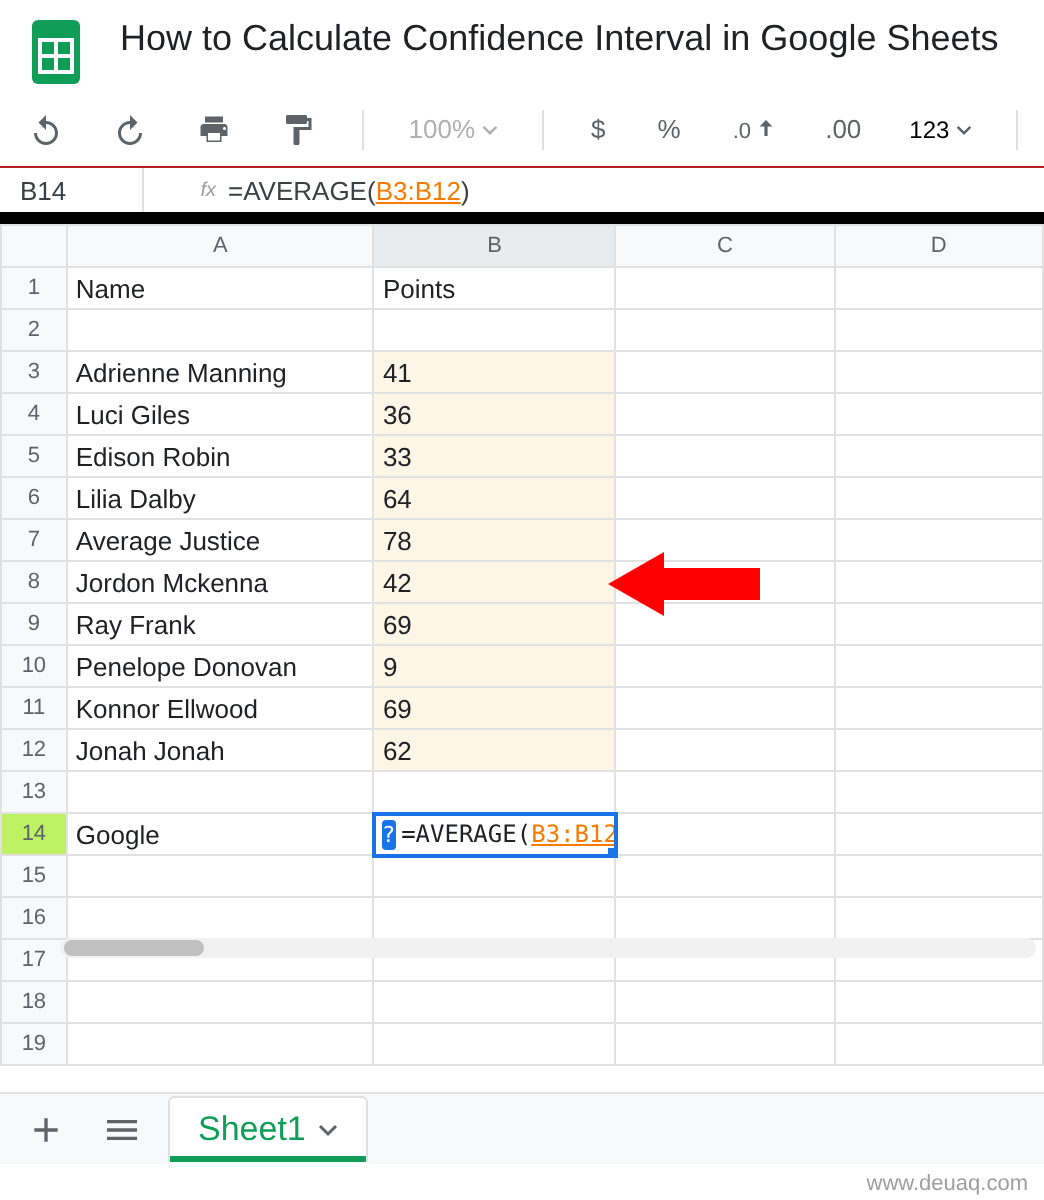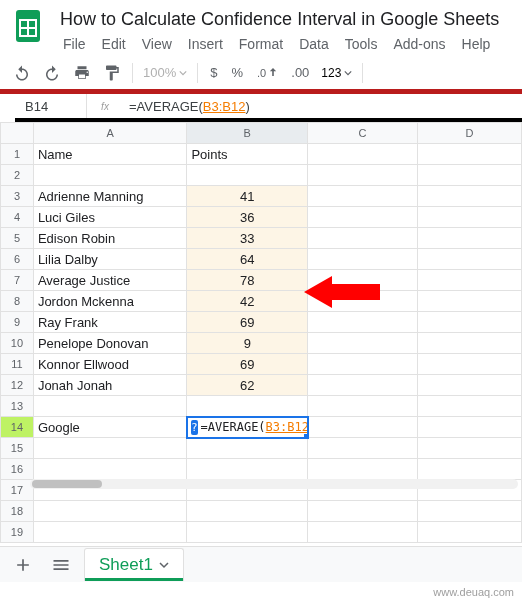--- a/index.html
+++ b/index.html
@@ -43,43 +43,44 @@
     .menubar .menu-item {
       font-size: 14px;
       color: #5f6368;
       padding: 2px 7px;
       cursor: pointer;
     }
     .toolbar {
       display: flex;
       align-items: center;
       padding: 4px 8px;
-      border-bottom: 5px solid #b91c1c;
-      gap: 2px;
+      border-bottom: 1px solid #b91c1c;
+      gap: 14px;
       height: 38px;
+      justify-content: center;
     }
     .tool-btn {
       width: 28px; height: 28px;
       display:flex; align-items:center; justify-content:center;
       color:#5f6368; cursor:pointer; border-radius:3px;
     }
     .tool-sep { width:1px; height:20px; background:#e0e0e0; margin:0 4px;}
     .zoom {
       font-size:13px; color:#b0b0b0; padding:0 4px; display:flex; align-items:center; gap:3px;
     }
     .fn-btn { font-size:13px; color:#5f6368; padding:0 6px; cursor:pointer;}
     .numfmt { font-size:12px; color:#000000; padding:0 4px; display:flex;align-items:center;gap:3px;}
     .namebox-row {
-      display:flex; align-items:center; height:28px; border-bottom:4px solid #000000;margin-left:15px;
+      display:flex; align-items:center; height:28px; border-bottom:6px solid #000000;
     }
     .namebox {
       width:72px; padding:0 10px; font-size:13px; color:#3c4043; border-right:1px solid #e0e0e0;
       height:100%; display:flex; align-items:center;
     }
-    .fx-label { width:36px; text-align:center; font-style:italic; color:#9e9e9e; font-size:10px;}
+    .fx-label { width:36px; text-align:right; font-style:italic; color:#9e9e9e; font-size:10px;}
     .formula-bar {
       flex:1; padding:0 6px; font-size:13px; color:#3c4043; display:flex; align-items:center;
     }
     .formula-bar .ref { color:#f57c00; text-decoration: underline;}
     .grid-wrap { position:relative; width:100%; }
     table.grid { border-collapse: collapse; width:100%; table-layout:fixed;}
     .grid th, .grid td {
       border:1px solid #e1e1e1;
       height:21px;
       font-size:13px;
@@ -89,21 +90,21 @@
     }
     .grid thead th {
       background:#f8f9fa; color:#5f6368; font-weight:400; text-align:center; font-size:11px;
     }
     .grid thead th.highlight { background:#e8ecef; }
     .grid .rowhdr {
       background:#f8f9fa; color:#5f6368; font-weight:400; text-align:center; font-size:11px; width:30px;
     }
     .grid .rowhdr.highlight { background:#bef264; }
     .colA{width:140px;} .colB{width:110px;} .colC{width:100px;} .colD{width:95px;}
-    .val-right { text-align:center; }
+    .val-right { text-align:left; }
     .hl-range td.colBcell {
       background:#fdf5e6;
     }
     .dashed-top { border-top:1.5px dashed #f57c00 !important; }
     .dashed-bot { border-bottom:1.5px dashed #f57c00 !important; }
     .dashed-left { border-left:1.5px dashed #f57c00 !important; }
     .dashed-right { border-right:1.5px dashed #f57c00 !important; }
     .active-cell {
       border:2px solid #1a73e8 !important;
       padding:0 !important;
@@ -151,31 +152,20 @@
   <div class="logo">
     <svg viewBox="0 0 36 36">
         <rect x="6" y="2" width="24" height="32" rx="3" fill="#0f9d58"></rect>
         <rect x="10" y="12" width="16" height="16" fill="none" stroke="#fff" stroke-width="2"></rect>
         <line x1="10" y1="20" x2="26" y2="20" stroke="#fff" stroke-width="2"></line>
         <line x1="18" y1="12" x2="18" y2="28" stroke="#fff" stroke-width="2"></line>
       </svg>
   </div>
   <div class="title-block">
     <div class="doc-title">How to Calculate Confidence Interval in Google Sheets</div>
-    <div class="menubar">
-      <span class="menu-item">File</span>
-      <span class="menu-item">Edit</span>
-      <span class="menu-item">View</span>
-      <span class="menu-item">Insert</span>
-      <span class="menu-item">Format</span>
-      <span class="menu-item">Data</span>
-      <span class="menu-item">Tools</span>
-      <span class="menu-item">Add-ons</span>
-      <span class="menu-item">Help</span>
-    </div>
   </div>
 </div>
 
 <div class="toolbar">
   <div class="tool-btn">
       <svg width="18" height="18" viewBox="0 0 24 24">
         <path fill="#5f6368" d="M12 5V2L7 7l5 5V8c3.3 0 6 2.7 6 6s-2.7 6-6 6-6-2.7-6-6H4c0 4.4 3.6 8 8 8s8-3.6 8-8-3.6-8-8-8z"></path>
       </svg>
     </div>
   <div class="tool-btn">

